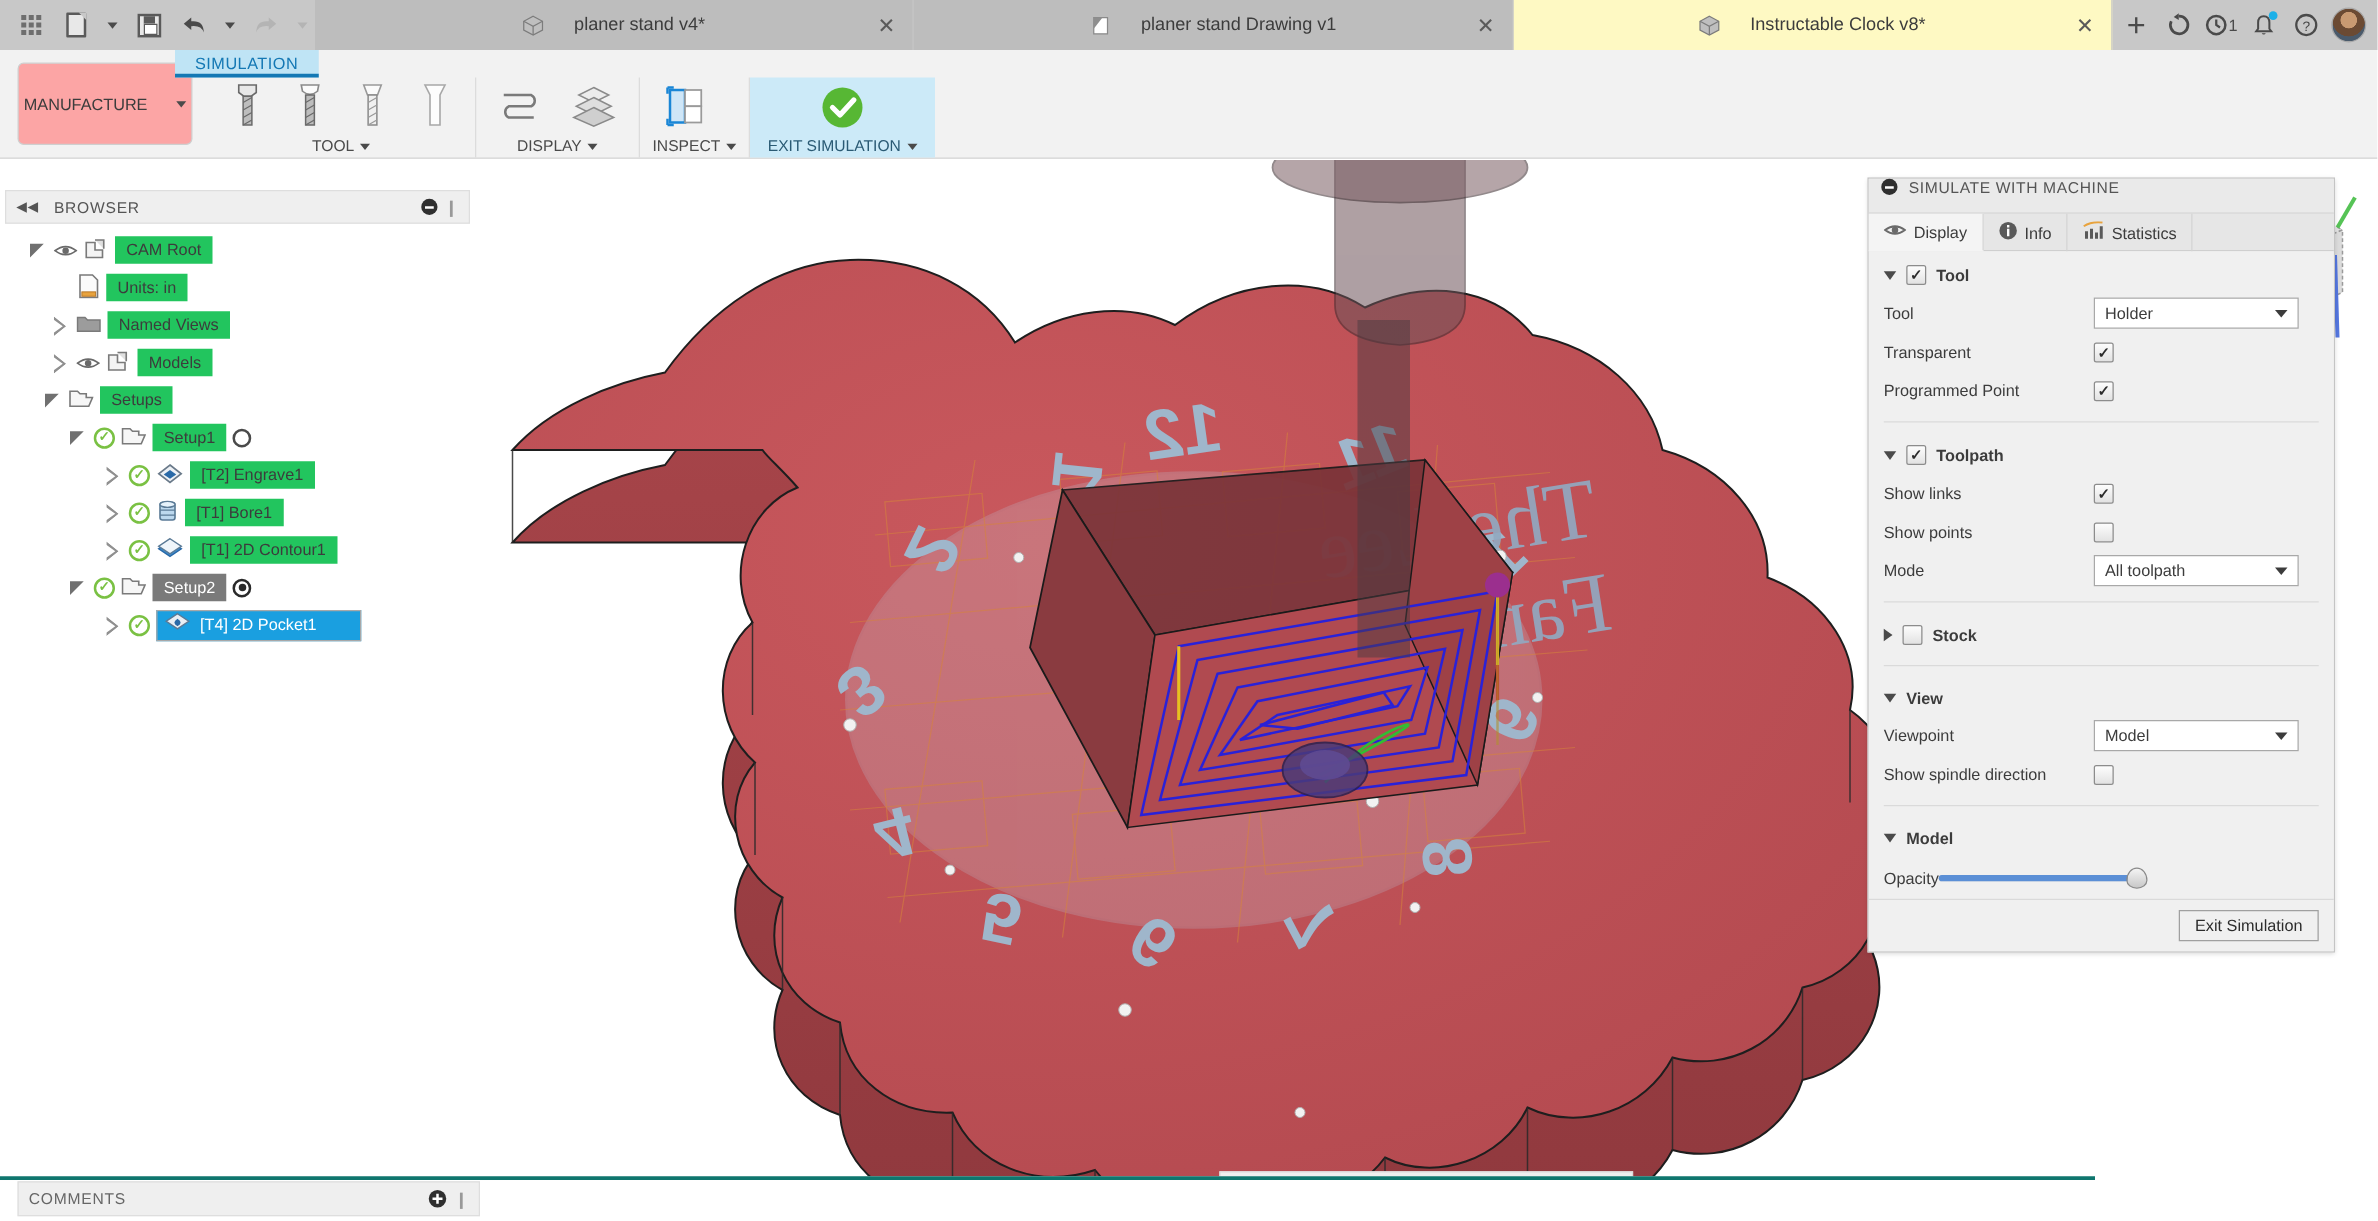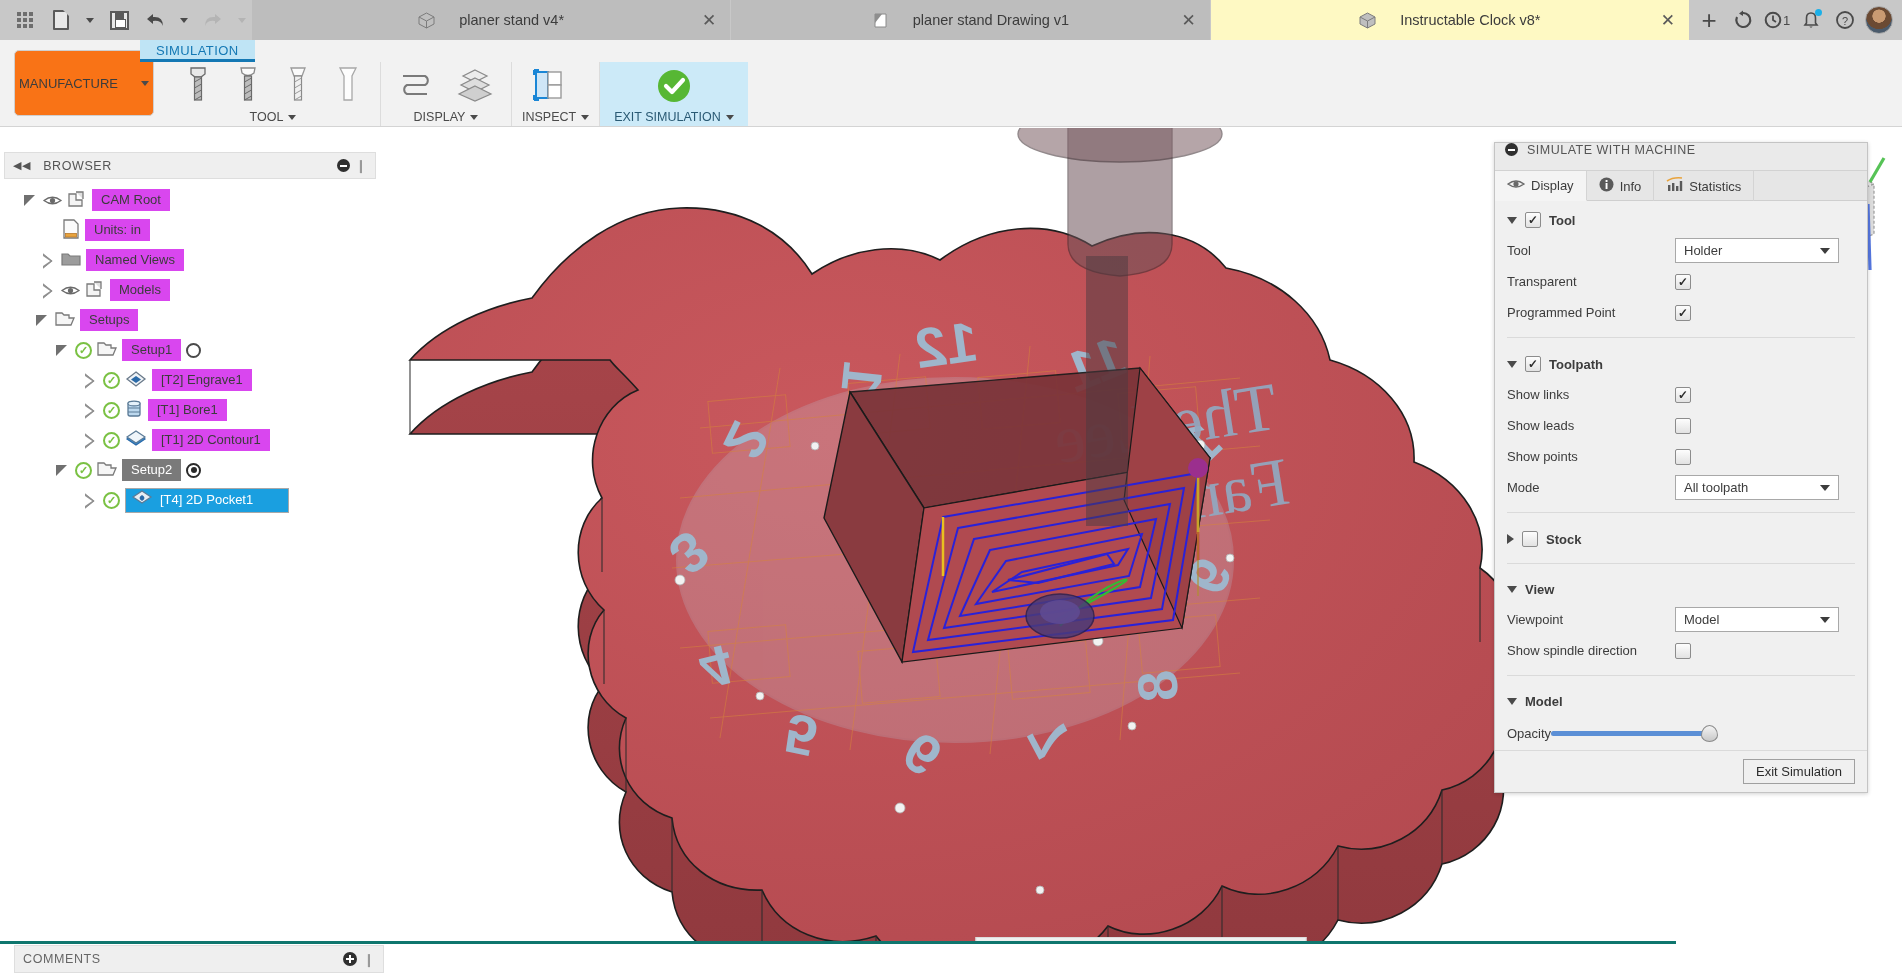--- a/index.html
+++ b/index.html
@@ -74,21 +74,21 @@
     border: 1px solid #a8a8a8; }
 
   
   .ribbon {
     position: absolute; top: 40px; left: 0; width: 1902px; height: 87px;
     background: #f2f2f2; border-bottom: 1px solid #d4d4d4;
     display: flex; align-items: stretch;
   }
   .ws-switch {
     margin: 10px 12px 10px 14px; width: 140px;
-    border: 1px solid #cfcfcf; border-radius: 5px; background: #f97316;
+    border: 1px solid #cfcfcf; border-radius: 5px; background: #fca5a5;
     display: flex; align-items: center; justify-content: center; gap: 23px;
     font-size: 13px; color: #3c3c3c; cursor: pointer;
   }
   .tab-strip { position: absolute; top: 0; left: 140px; height: 22px; display: flex; }
   .rb-tab {
     padding: 3px 16px 0 16px; font-size: 13px; font-weight: normal;
     color: #1478b4; background: #bfe4f5; border-bottom: 3px solid #1478b4;
     cursor: pointer; letter-spacing: .4px;
   }
   .panels { display: flex; align-items: stretch; margin-top: 22px; }
@@ -139,21 +139,21 @@
   .tw.closed:after {
     content:""; position:absolute; left:3px; top:1px; width:0;height:0;
     border-top: 8px solid transparent; border-bottom: 8px solid transparent;
     border-left: 10px solid #909090;
     clip-path: polygon(0 0, 100% 50%, 0 100%, 0 82%, 72% 50%, 0 18%);
   }
   .chk-ok { width: 17px; height: 17px; border-radius: 50%; border: 2px solid #7ac143;
     display:flex; align-items:center; justify-content:center; flex:0 0 17px; }
   .chk-ok:after { content:"✓"; color:#7ac143; font-size:11px; line-height:1; font-weight:bold;}
   .eye { width: 19px; height: 13px; flex: 0 0 19px; }
-  .lbl { background: #d946ef; padding: 3px 9px 4px 9px; color: #3c3c3c; white-space: nowrap; }
+  .lbl { background: #22c55e; padding: 3px 9px 4px 9px; color: #3c3c3c; white-space: nowrap; }
   .lbl.sel { background: #1a9fe0; color: #fff; }
   .lbl.greysel { background: #7a7a7a; color: #fff; }
   .row-right { display:flex; align-items:center; gap:6px; }
   .circ-o { width: 15px; height: 15px; border: 2px solid #4a4a4a; border-radius: 50%; }
   .circ-dot { width: 15px; height: 15px; border: 2px solid #2a2a2a; border-radius: 50%;
     display:flex;align-items:center;justify-content:center; }
   .circ-dot:after { content:""; width:6px;height:6px;border-radius:50%;background:#2a2a2a; }
 
   
   .canvas {
@@ -947,24 +947,20 @@
       <div class="sec-head">
         <span class="tri-d"></span>
         <span class="cb checked"></span>
         <span>Toolpath</span>
       </div>
       <div class="frow">
         <span class="flbl">Show links</span>
         <span class="cb checked"></span>
       </div>
       <div class="frow">
-        <span class="flbl">Show leads</span>
-        <span class="cb"></span>
-      </div>
-      <div class="frow">
         <span class="flbl">Show points</span>
         <span class="cb"></span>
       </div>
       <div class="frow">
         <span class="flbl">Mode</span>
         <span class="sel">
           <span>All toolpath</span>
           <span class="scar"></span>
         </span>
       </div>

